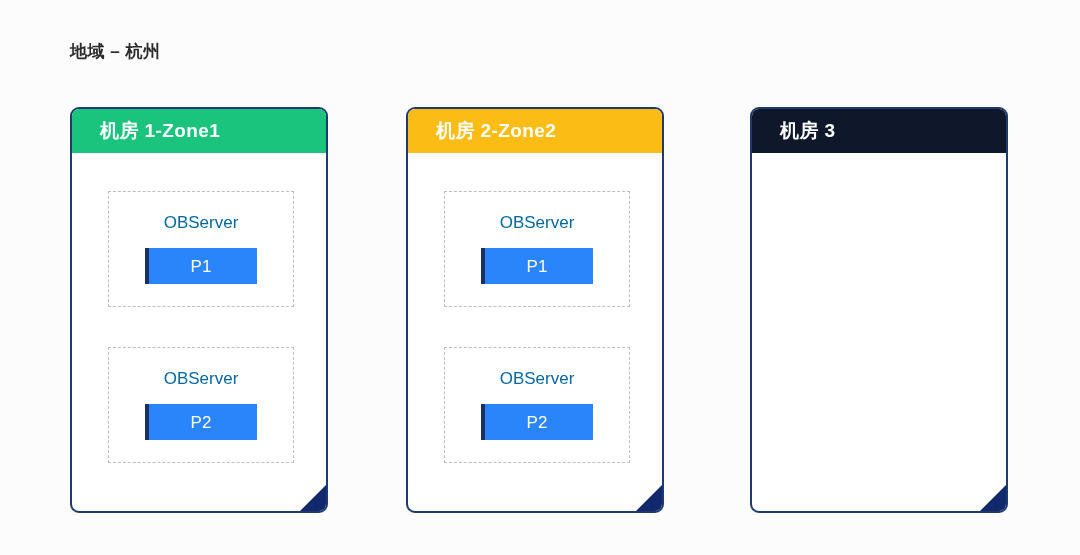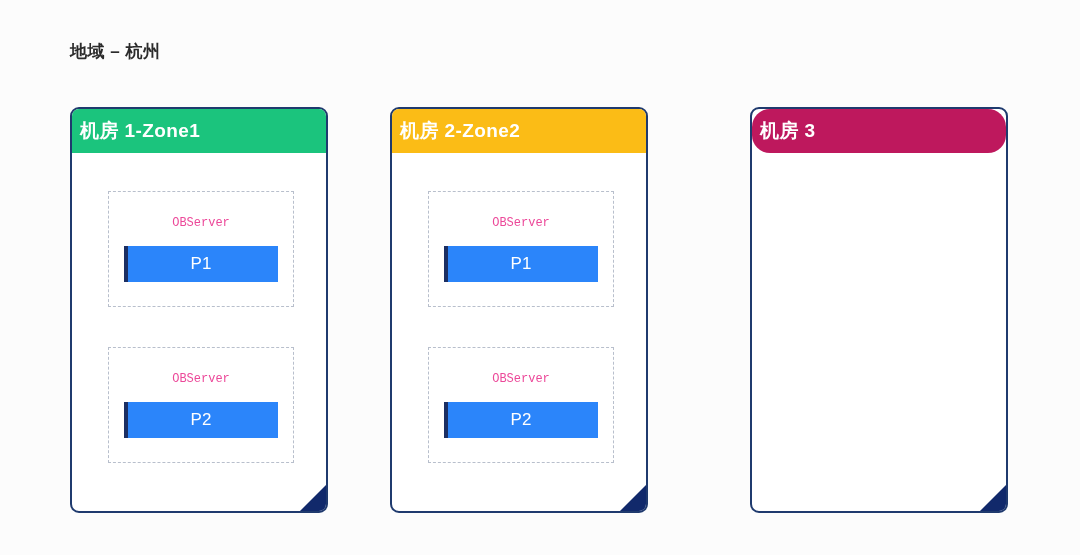--- a/index.html
+++ b/index.html
@@ -39,28 +39,28 @@
     top: 0;
     width: 258px;
     height: 406px;
     box-sizing: border-box;
     border: 2px solid #1f3a6e;
     border-radius: 9px;
     background: #ffffff;
     overflow: hidden;
   }
   .card-1 { left: 0px; }
-  .card-2 { left: 320px; }
+  .card-2 { left: 336px; }
   .card-3 { left: 680px; }
 
   .card-header {
     height: 44px;
     display: flex;
     align-items: center;
-    padding-left: 8px;
+    padding-left: 28px;
     box-sizing: border-box;
   }
   .card-header-title {
     font-size: 19px;
     font-weight: bold;
     color: #ffffff;
     letter-spacing: 0.4px;
     white-space: nowrap;
   }
 
@@ -81,31 +81,30 @@
     display: flex;
     flex-direction: column;
     align-items: center;
     justify-content: center;
   }
   .server-box.slot-1 { top: 38px; }
   .server-box.slot-2 { top: 194px; }
   .server-box.slot-center { top: 116px; }
 
   .server-label {
-    font-size: 12px;
-    color: #ec4899;
+    font-size: 17px;
+    color: #0369a1;
     line-height: 1;
     margin-bottom: 17px;
     white-space: nowrap;
-    font-family: Liberation Mono, monospace;
   }
 
   .partition-bar {
     position: relative;
-    width: 154px;
+    width: 112px;
     height: 36px;
     background: #2b85fa;
     display: flex;
     align-items: center;
     justify-content: center;
     box-sizing: border-box;
   }
   .partition-bar::before {
     content: "";
     position: absolute;
@@ -175,19 +174,19 @@
         <span class="server-label">OBServer</span>
         <div class="partition-bar">
           <span class="partition-label">P2</span>
         </div>
       </div>
     </div>
     <div class="fold-corner"></div>
   </div>
 
   <div class="card card-3">
-    <div class="card-header" style="background:#be185d;border-radius:18px;">
+    <div class="card-header" style="background:#0f172a;">
       <span class="card-header-title">机房 3</span>
     </div>
     <div class="fold-corner"></div>
   </div>
 
 </div>
 
 </body></html>

